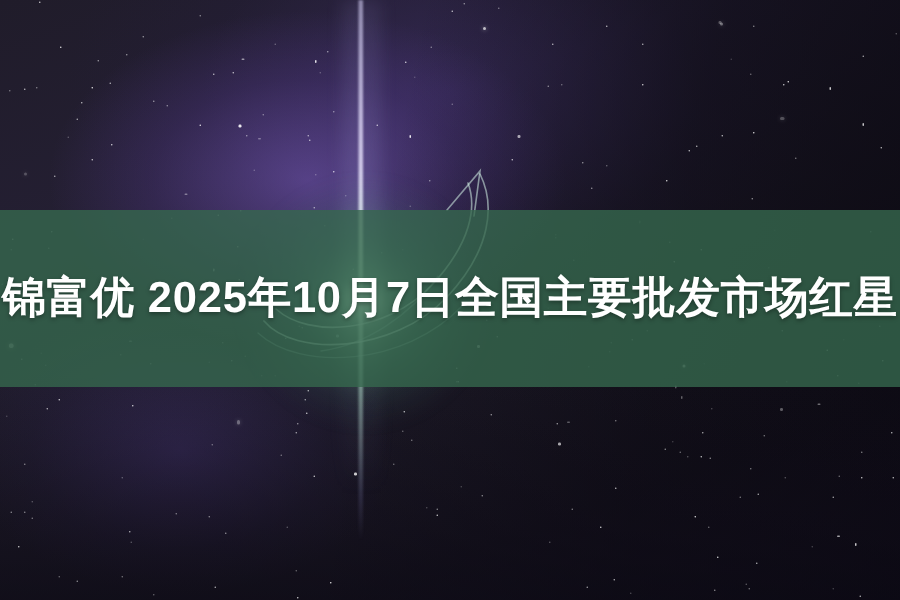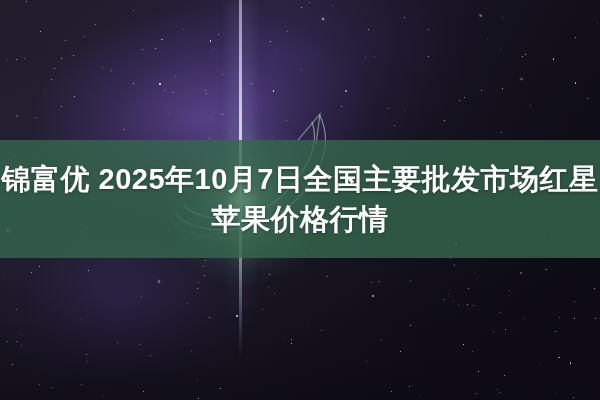--- a/index.html
+++ b/index.html
@@ -442,16 +442,15 @@
         <path d="M2,112 C30,138 100,134 138,94"></path>
         <path d="M44,124 C74,120 104,100 122,74"></path>
       </g>
     </svg>
   </div>
 
   <div class="band"></div>
 
   <div class="title-wrap">
     <div class="title-line">锦富优 2025年10月7日全国主要批发市场红星</div>
-    <div class="title-line">苹果价格行情</div>
   </div>
 
 </div>
 
 </body></html>

